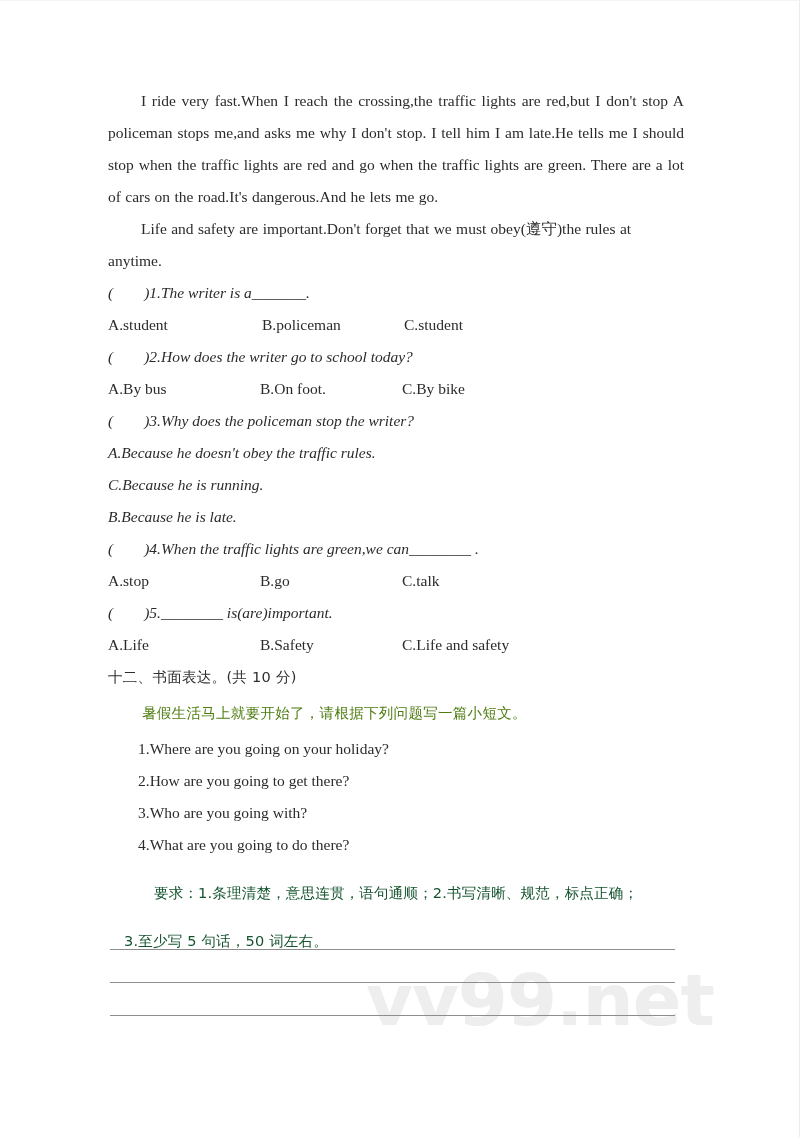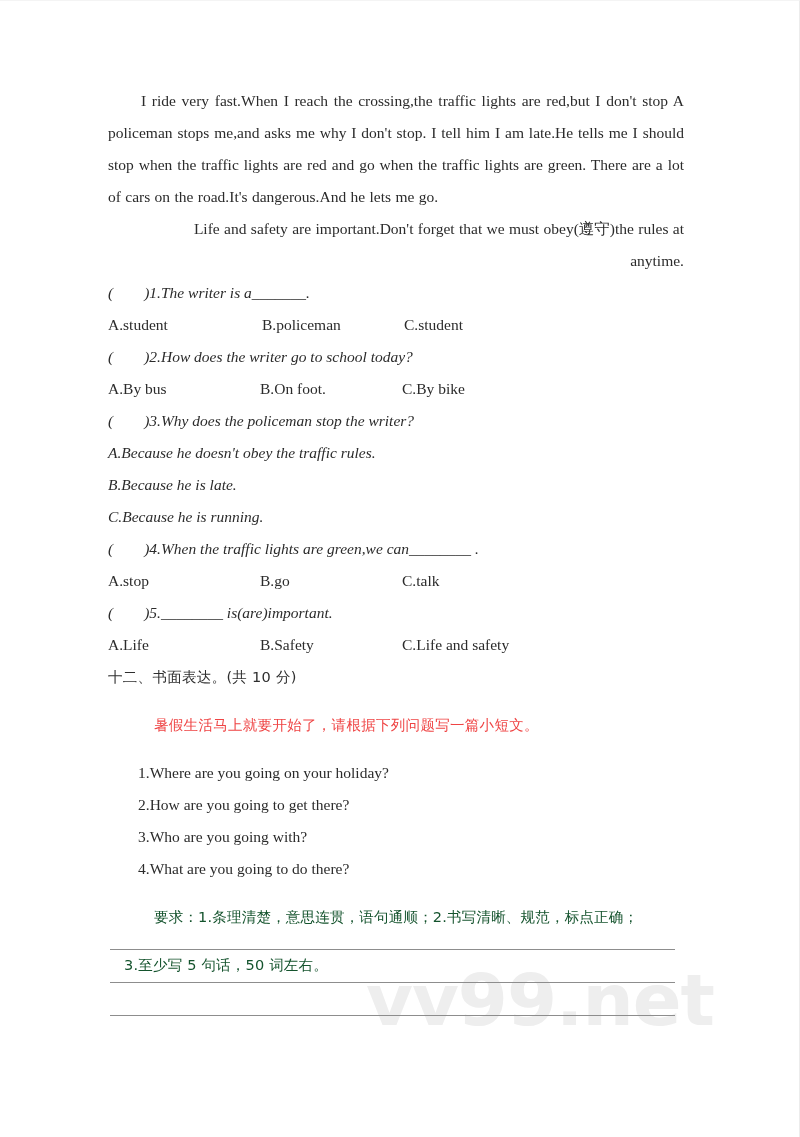--- a/index.html
+++ b/index.html
@@ -55,21 +55,21 @@
   .para {
     font-size: 15.5px;
     line-height: 32px;
     text-align: justify;
     text-justify: inter-word;
     margin: 0;
     text-indent: 33px;
     word-spacing: 0.5px;
   }
   .para.last-line-natural {
-    text-align: right;
+    text-align: left;
   }
 
   .qline {
     font-size: 15.5px;
     line-height: 32px;
     margin: 0;
     white-space: pre;
     font-style: italic;
   }
 
@@ -89,22 +89,22 @@
   .opt-b { left: 152px; }
   .opt-c { left: 294px; }
 
   .optrow.wide .opt-b { left: 154px; }
   .optrow.wide .opt-c { left: 296px; }
 
   .cn {
     font-family: "DejaVu Sans", "Liberation Sans", sans-serif;
     font-size: 14.5px;
     line-height: 32px;
-    margin: 16px;
-    color: #ef4444;
+    margin: 4px;
+    color: #4d7c0f;
     letter-spacing: 0.3px;
   }
   .cn.indent { text-indent: 30px; }
 
   .cn-head {
     font-family: "DejaVu Sans", "Liberation Sans", sans-serif;
     font-size: 14.5px;
     line-height: 32px;
     margin: 0;
     color: #2e2e2e;
@@ -163,22 +163,22 @@
 
     <p class="qline"><span>(        )2.</span><span>How does the writer go to school today?</span></p>
     <div class="optrow">
       <span class="opt opt-a">A.By bus</span>
       <span class="opt opt-b">B.On foot.</span>
       <span class="opt opt-c">C.By bike</span>
     </div>
 
     <p class="qline"><span>(        )3.</span><span>Why does the policeman stop the writer?</span></p>
     <p class="qline">A.Because he doesn't obey the traffic rules.</p>
+    <p class="qline">C.Because he is running.</p>
     <p class="qline">B.Because he is late.</p>
-    <p class="qline">C.Because he is running.</p>
 
     <p class="qline"><span>(        )4.</span><span>When the traffic lights are green,we can________ .</span></p>
     <div class="optrow">
       <span class="opt opt-a">A.stop</span>
       <span class="opt opt-b">B.go</span>
       <span class="opt opt-c">C.talk</span>
     </div>
 
     <p class="qline"><span>(        )5.</span><span>________ is(are)important.</span></p>
     <div class="optrow">

